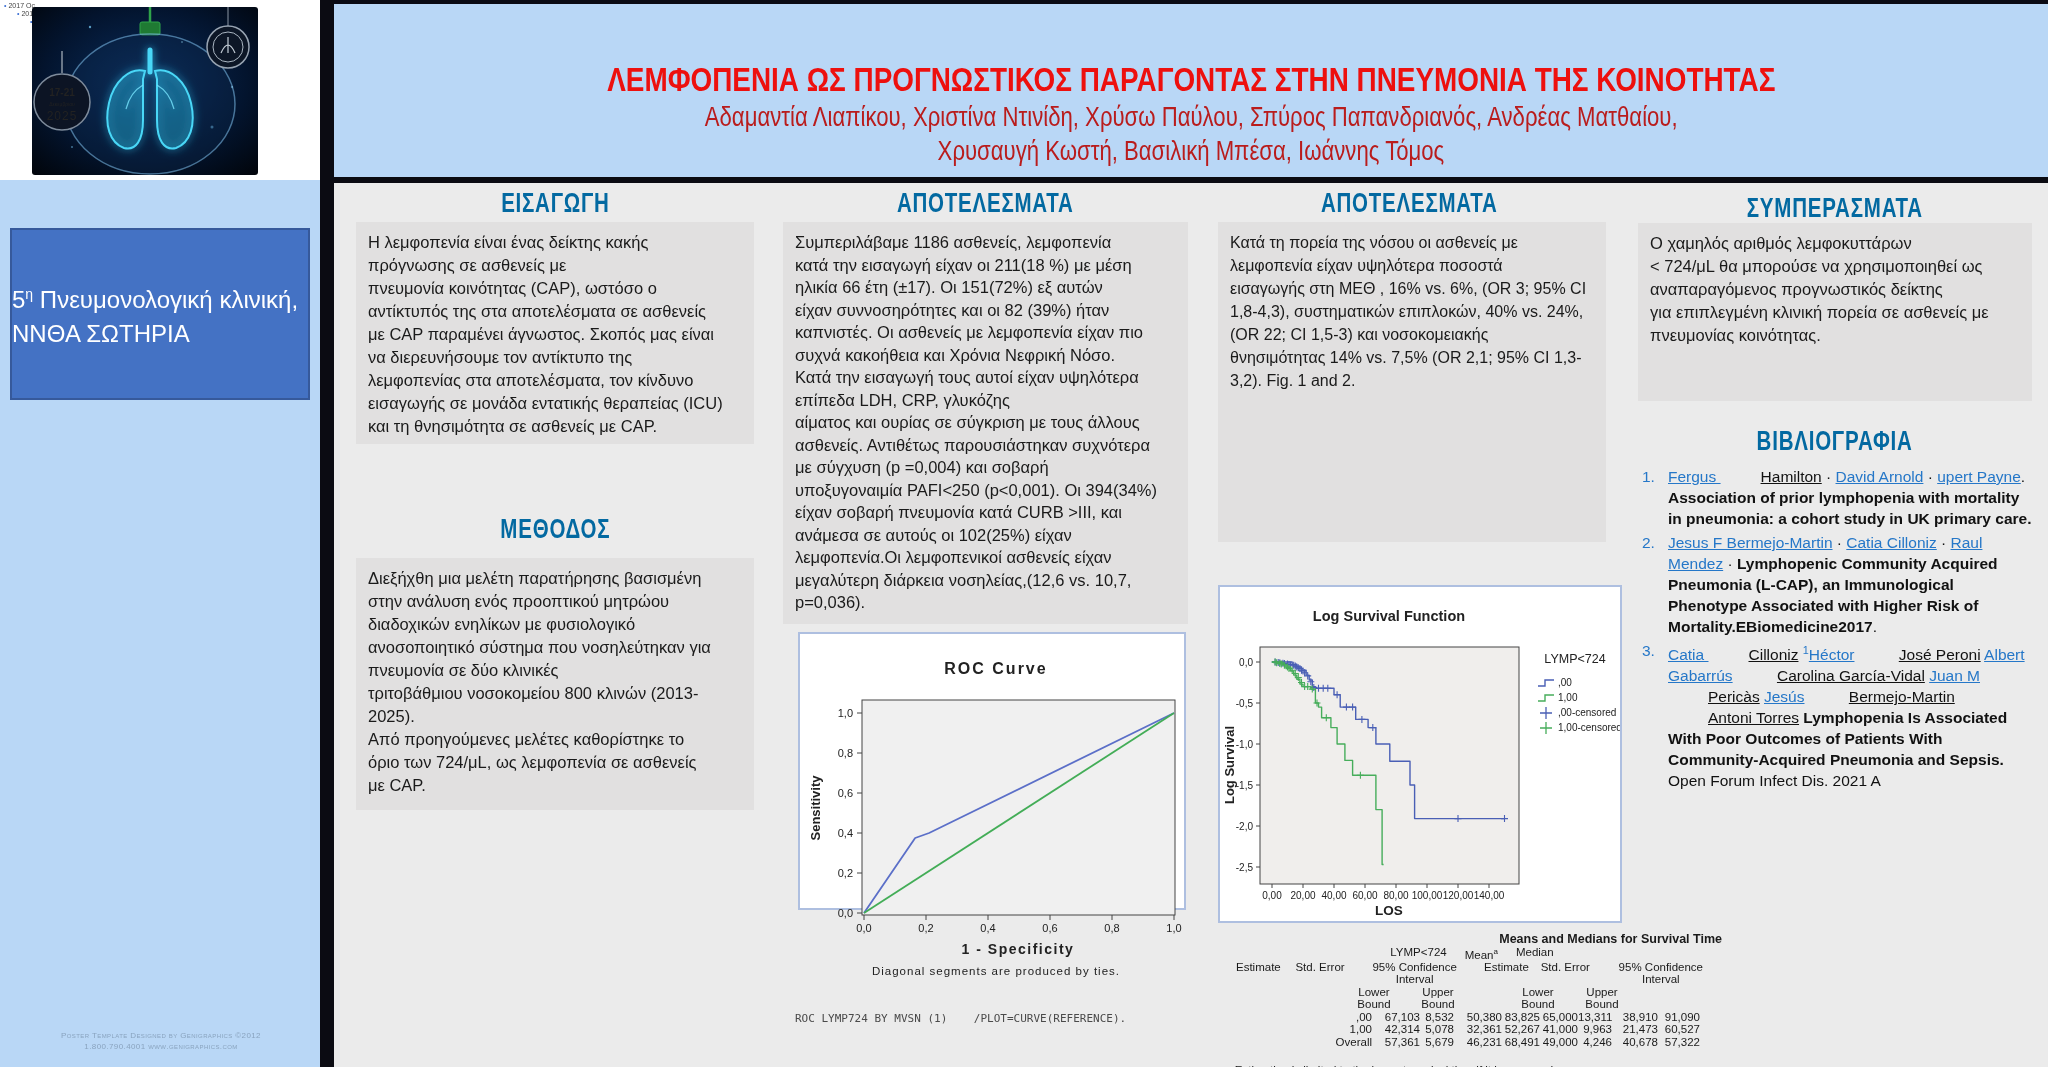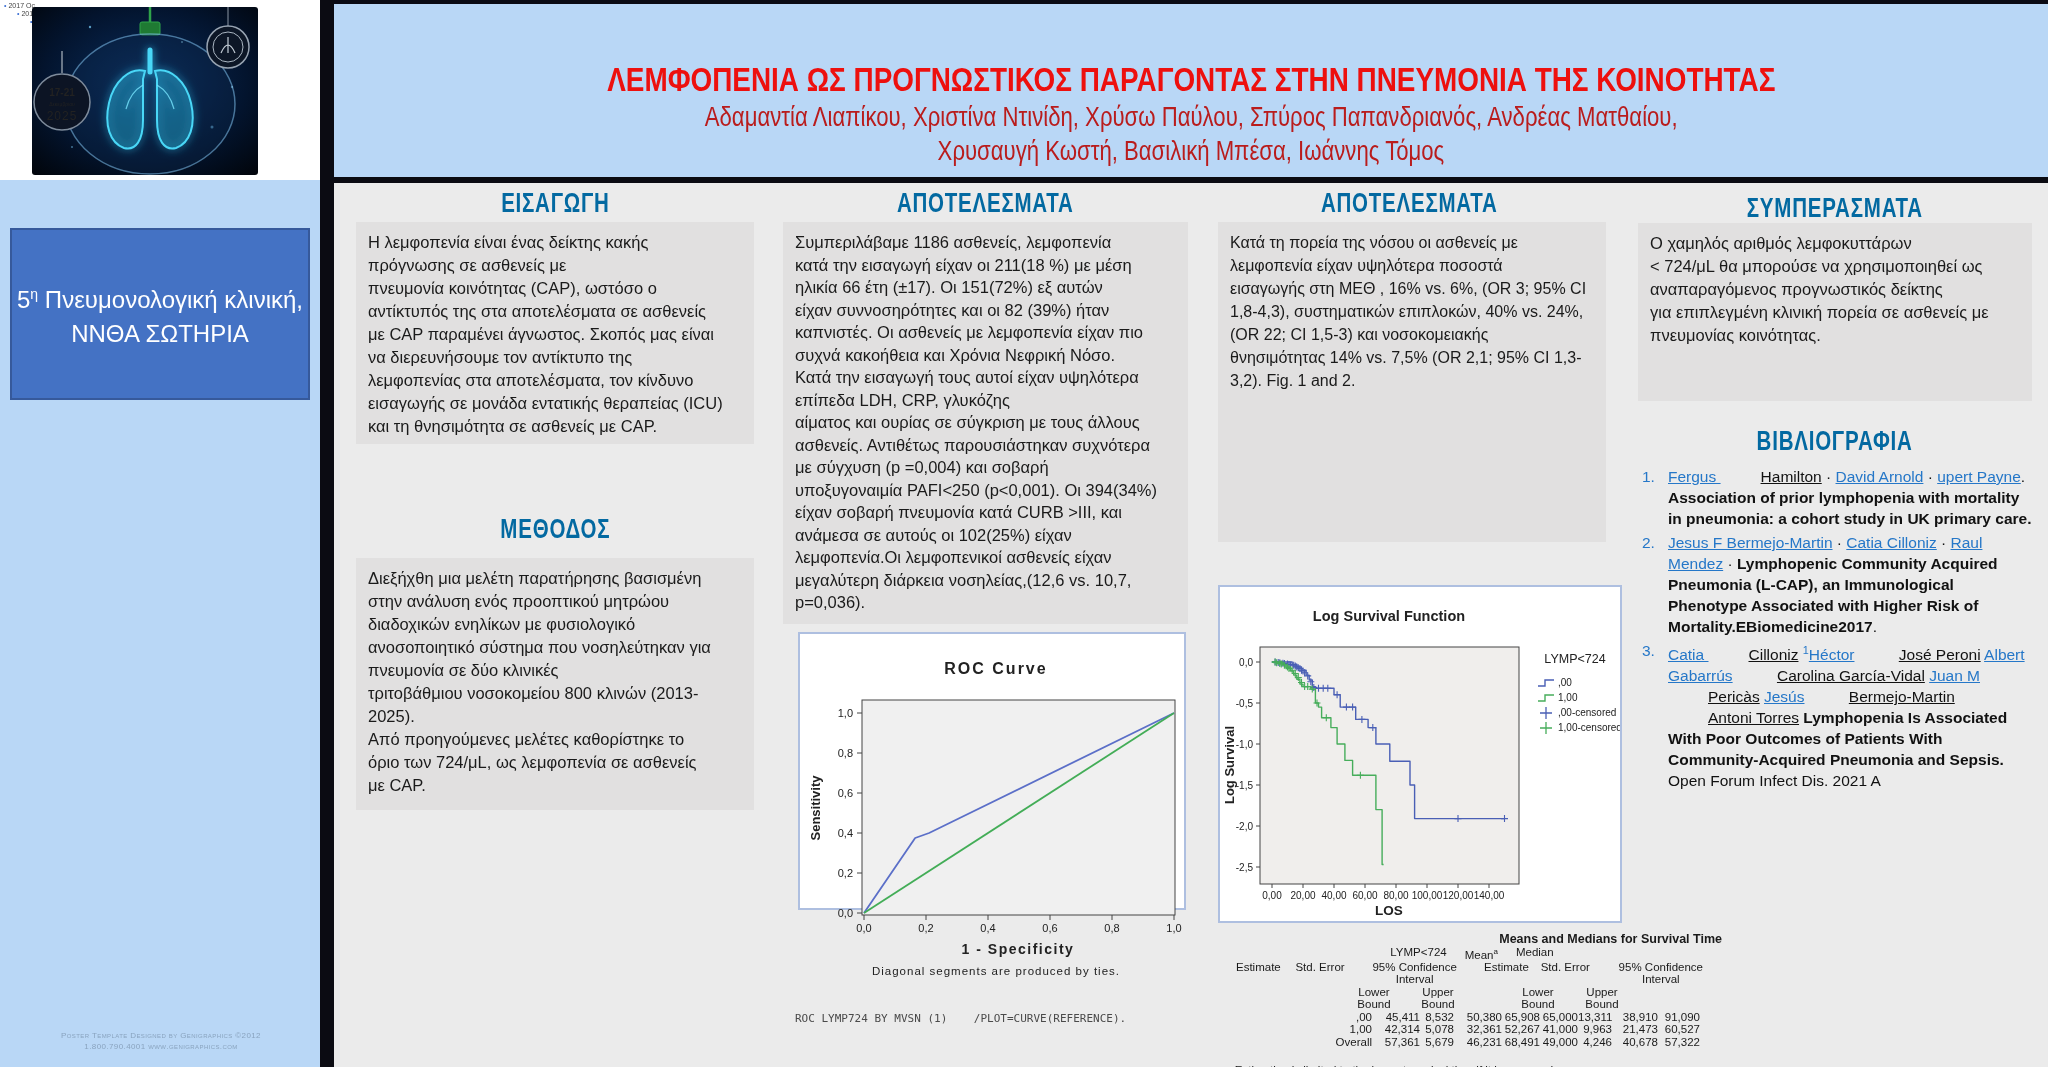--- a/index.html
+++ b/index.html
@@ -8,21 +8,21 @@
 
   
   .left-strip{position:absolute;left:0;top:0;width:320px;height:1067px;background:#b9d7f6;}
   .logo-zone{position:absolute;left:0;top:0;width:320px;height:180px;background:#ffffff;}
   .tiny-refs{position:absolute;left:4px;top:2px;margin:0;padding:0;list-style:none;font-size:7px;color:#444;line-height:8px;}
   .tiny-refs li .b{color:#3b6fd4;margin-right:2px;}
   .logo-art{position:absolute;left:32px;top:7px;width:226px;height:168px;}
   .vline{position:absolute;left:320px;top:0;width:14px;height:1067px;background:#0b0b12;}
   .dept-box{position:absolute;left:10px;top:228px;width:300px;height:172px;box-sizing:border-box;
             background:#4472c4;border:2px solid #36599b;color:#ffffff;
-            display:flex;flex-direction:column;justify-content:center;text-align:center;
+            display:flex;flex-direction:column;justify-content:center;text-align:left;
             font-size:24px;line-height:34px;}
   .dept-box sup{font-size:14px;}
   .genigraphics{position:absolute;left:15px;top:1030px;width:292px;text-align:center;
             color:#8aa4bf;font-size:8px;line-height:11px;font-variant:small-caps;letter-spacing:.4px;}
 
   
   .title-band{position:absolute;left:334px;top:0;width:1714px;height:177px;background:#b9d7f6;border-top:4px solid #0a0a14;box-sizing:border-box;}
   .poster-title{position:absolute;left:0;right:0;top:56px;text-align:center;color:#ed100e;
             font-size:34px;font-weight:bold;white-space:nowrap;}
   .authors{position:absolute;left:0;right:0;text-align:center;color:#b91c1c;font-size:27px;font-weight:normal;white-space:nowrap;}
@@ -362,24 +362,24 @@
       </div>
     <div class="t-h3" id="t-h3">
         <span>Lower Bound</span>
         <span>Upper Bound</span>
         <span>Lower Bound</span>
         <span>Upper Bound</span>
       </div>
     <div id="t-rows">
         <div class="t-row">
           <span>,00</span>
-          <span>45,411</span>
+          <span>67,103</span>
           <span>8,532</span>
           <span>50,380</span>
-          <span>65,908</span>
+          <span>83,825</span>
           <span>65,000</span>
           <span>13,311</span>
           <span>38,910</span>
           <span>91,090</span>
         </div>
         <div class="t-row">
           <span>1,00</span>
           <span>42,314</span>
           <span>5,078</span>
           <span>32,361</span>

